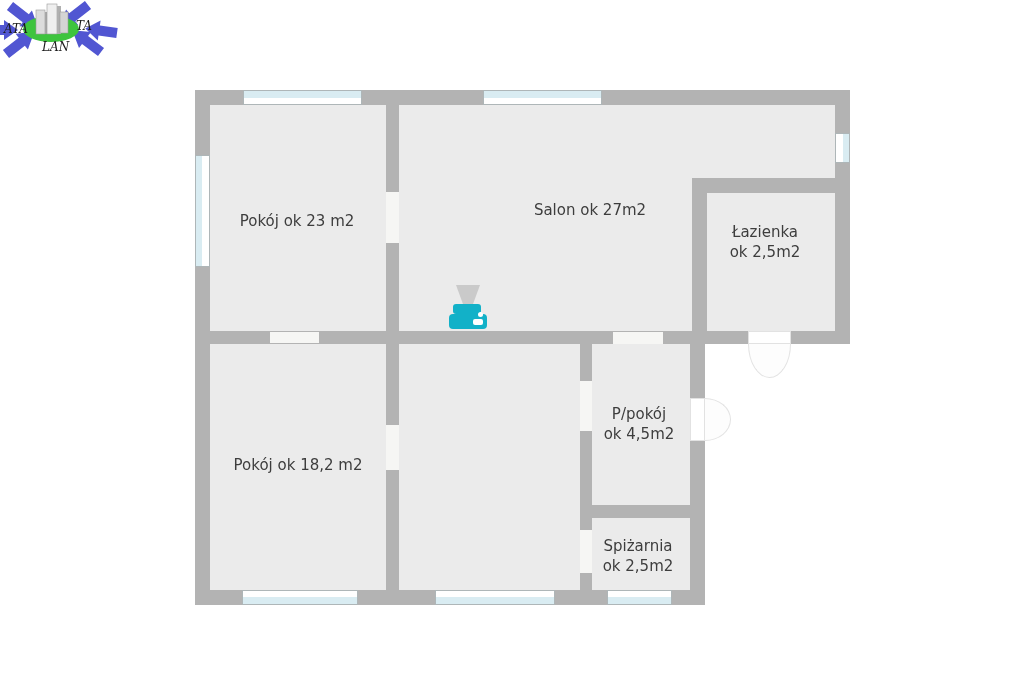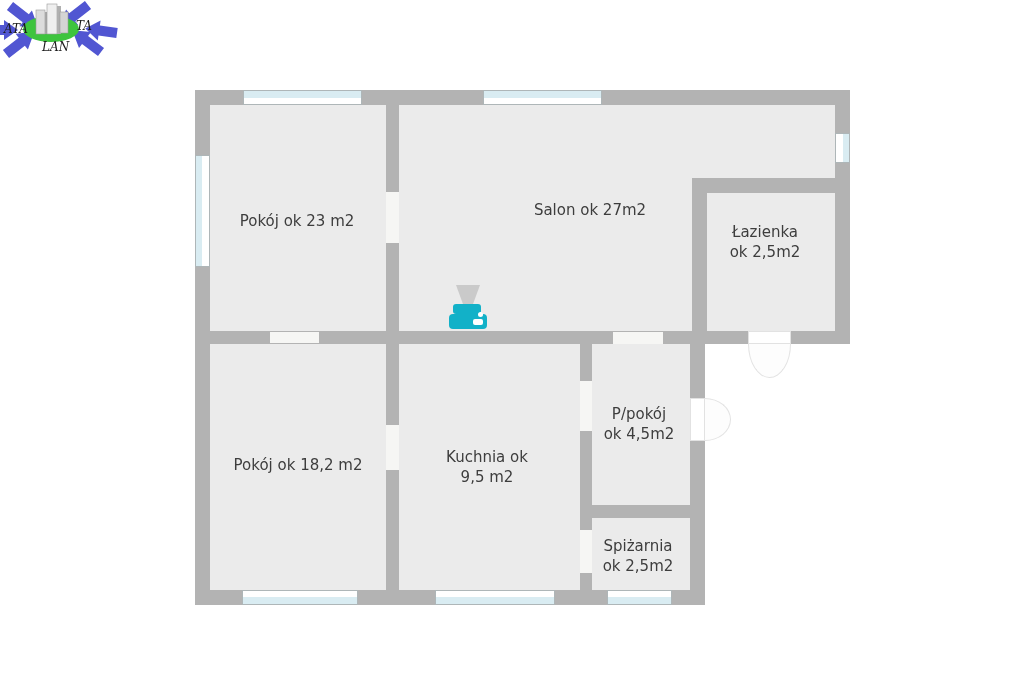--- a/index.html
+++ b/index.html
@@ -85,22 +85,20 @@
       <div class="dot"></div>
       <div class="slot"></div>
     </div>
   </div>
 
   <div class="room-label" style="left:297px;top:222px;">Pokój ok 23 m2</div>
   <div class="room-label" style="left:554px;top:211px;margin-left:36px;">Salon ok 27m2</div>
   <div class="room-label" style="left:765px;top:242px;">Łazienka
 ok 2,5m2</div>
   <div class="room-label" style="left:298px;top:466px;">Pokój ok 18,2 m2</div>
-  <div class="room-label" style="left:487px;top:467px;">Kuchnia ok
-9,5 m2</div>
   <div class="room-label" style="left:639px;top:424px;">P/pokój
 ok 4,5m2</div>
   <div class="room-label" style="left:638px;top:556px;">Spiżarnia
 ok 2,5m2</div>
 
   <div class="watermark">
     <svg width="118" height="62" viewBox="0 0 118 62">
       <g fill="#5156d2">
 
         <g transform="translate(10,6) rotate(38)">

